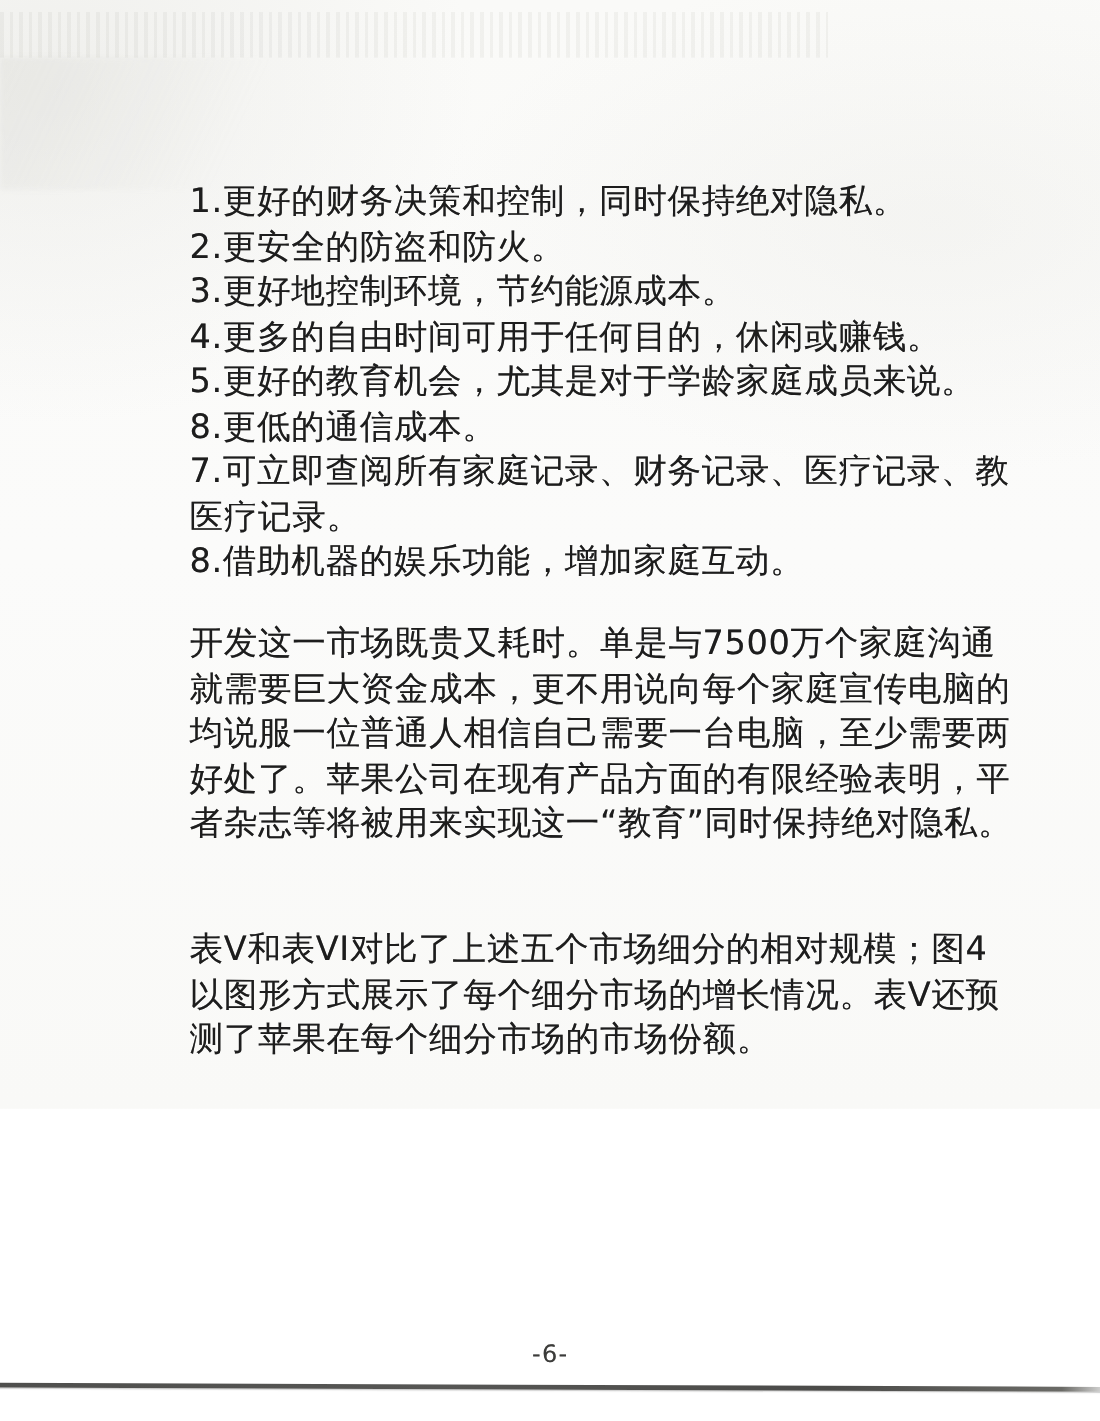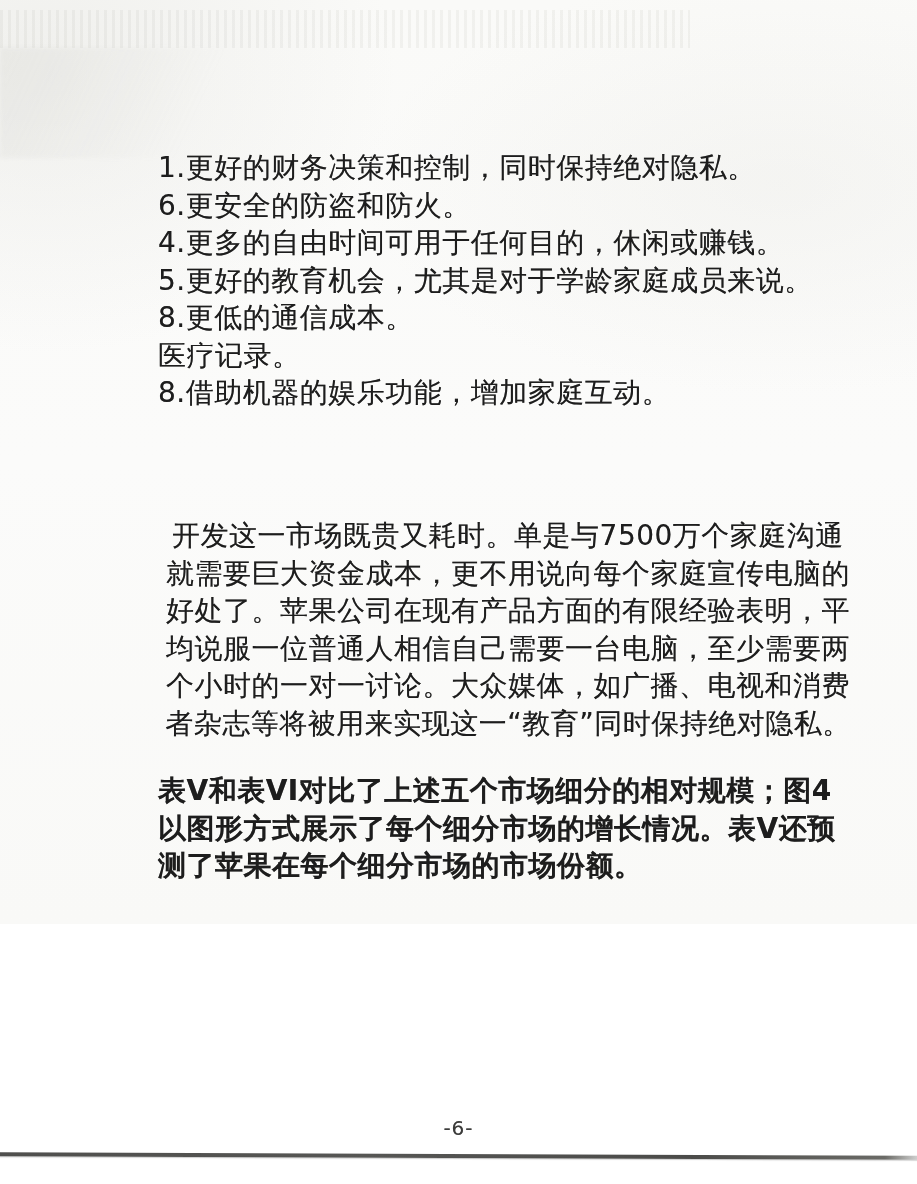--- a/index.html
+++ b/index.html
@@ -49,22 +49,22 @@
     left: 158px;
     width: 700px;
     font-size: 28px;
     line-height: 37.5px;
     letter-spacing: 0.5px;
     color: #1d1d1d;
     text-shadow: 0 0 0.5px rgba(30,30,30,0.55);
     white-space: nowrap;
   }
   .block-list   { top: 149px; }
-  .block-para1  { top: 517px; text-align: center; }
-  .block-para2  { top: 772px; font-weight: bold; }
+  .block-para1  { top: 517px; }
+  .block-para2  { top: 772px; }
   .tline { height: 37.5px; }
   .page-number {
     position: absolute;
     top: 1116px;
     left: 0;
     width: 917px;
     text-align: center;
     font-size: 20px;
     letter-spacing: 1px;
     color: #3c3c3a;
@@ -85,34 +85,35 @@
 </head>
 <body>
 
 <div class="page">
 
   <div class="scan-band"></div>
   <div class="scan-smudge"></div>
 
   <div class="text-block block-list">
       <div class="tline">1.更好的财务决策和控制，同时保持绝对隐私。</div>
-      <div class="tline">6.更安全的防盗和防火。</div>
+      <div class="tline">2.更安全的防盗和防火。</div>
+      <div class="tline">3.更好地控制环境，节约能源成本。</div>
       <div class="tline">4.更多的自由时间可用于任何目的，休闲或赚钱。</div>
       <div class="tline">5.更好的教育机会，尤其是对于学龄家庭成员来说。</div>
       <div class="tline">8.更低的通信成本。</div>
+      <div class="tline">7.可立即查阅所有家庭记录、财务记录、医疗记录、教</div>
       <div class="tline">医疗记录。</div>
       <div class="tline">8.借助机器的娱乐功能，增加家庭互动。</div>
     </div>
 
   <div class="text-block block-para1">
       <div class="tline">开发这一市场既贵又耗时。单是与7500万个家庭沟通</div>
       <div class="tline">就需要巨大资金成本，更不用说向每个家庭宣传电脑的</div>
+      <div class="tline">均说服一位普通人相信自己需要一台电脑，至少需要两</div>
       <div class="tline">好处了。苹果公司在现有产品方面的有限经验表明，平</div>
-      <div class="tline">均说服一位普通人相信自己需要一台电脑，至少需要两</div>
-      <div class="tline">个小时的一对一讨论。大众媒体，如广播、电视和消费</div>
       <div class="tline">者杂志等将被用来实现这一“教育”同时保持绝对隐私。</div>
     </div>
 
   <div class="text-block block-para2">
       <div class="tline">表V和表VI对比了上述五个市场细分的相对规模；图4</div>
       <div class="tline">以图形方式展示了每个细分市场的增长情况。表V还预</div>
       <div class="tline">测了苹果在每个细分市场的市场份额。</div>
     </div>
 
   <div class="page-number">-6-</div>

